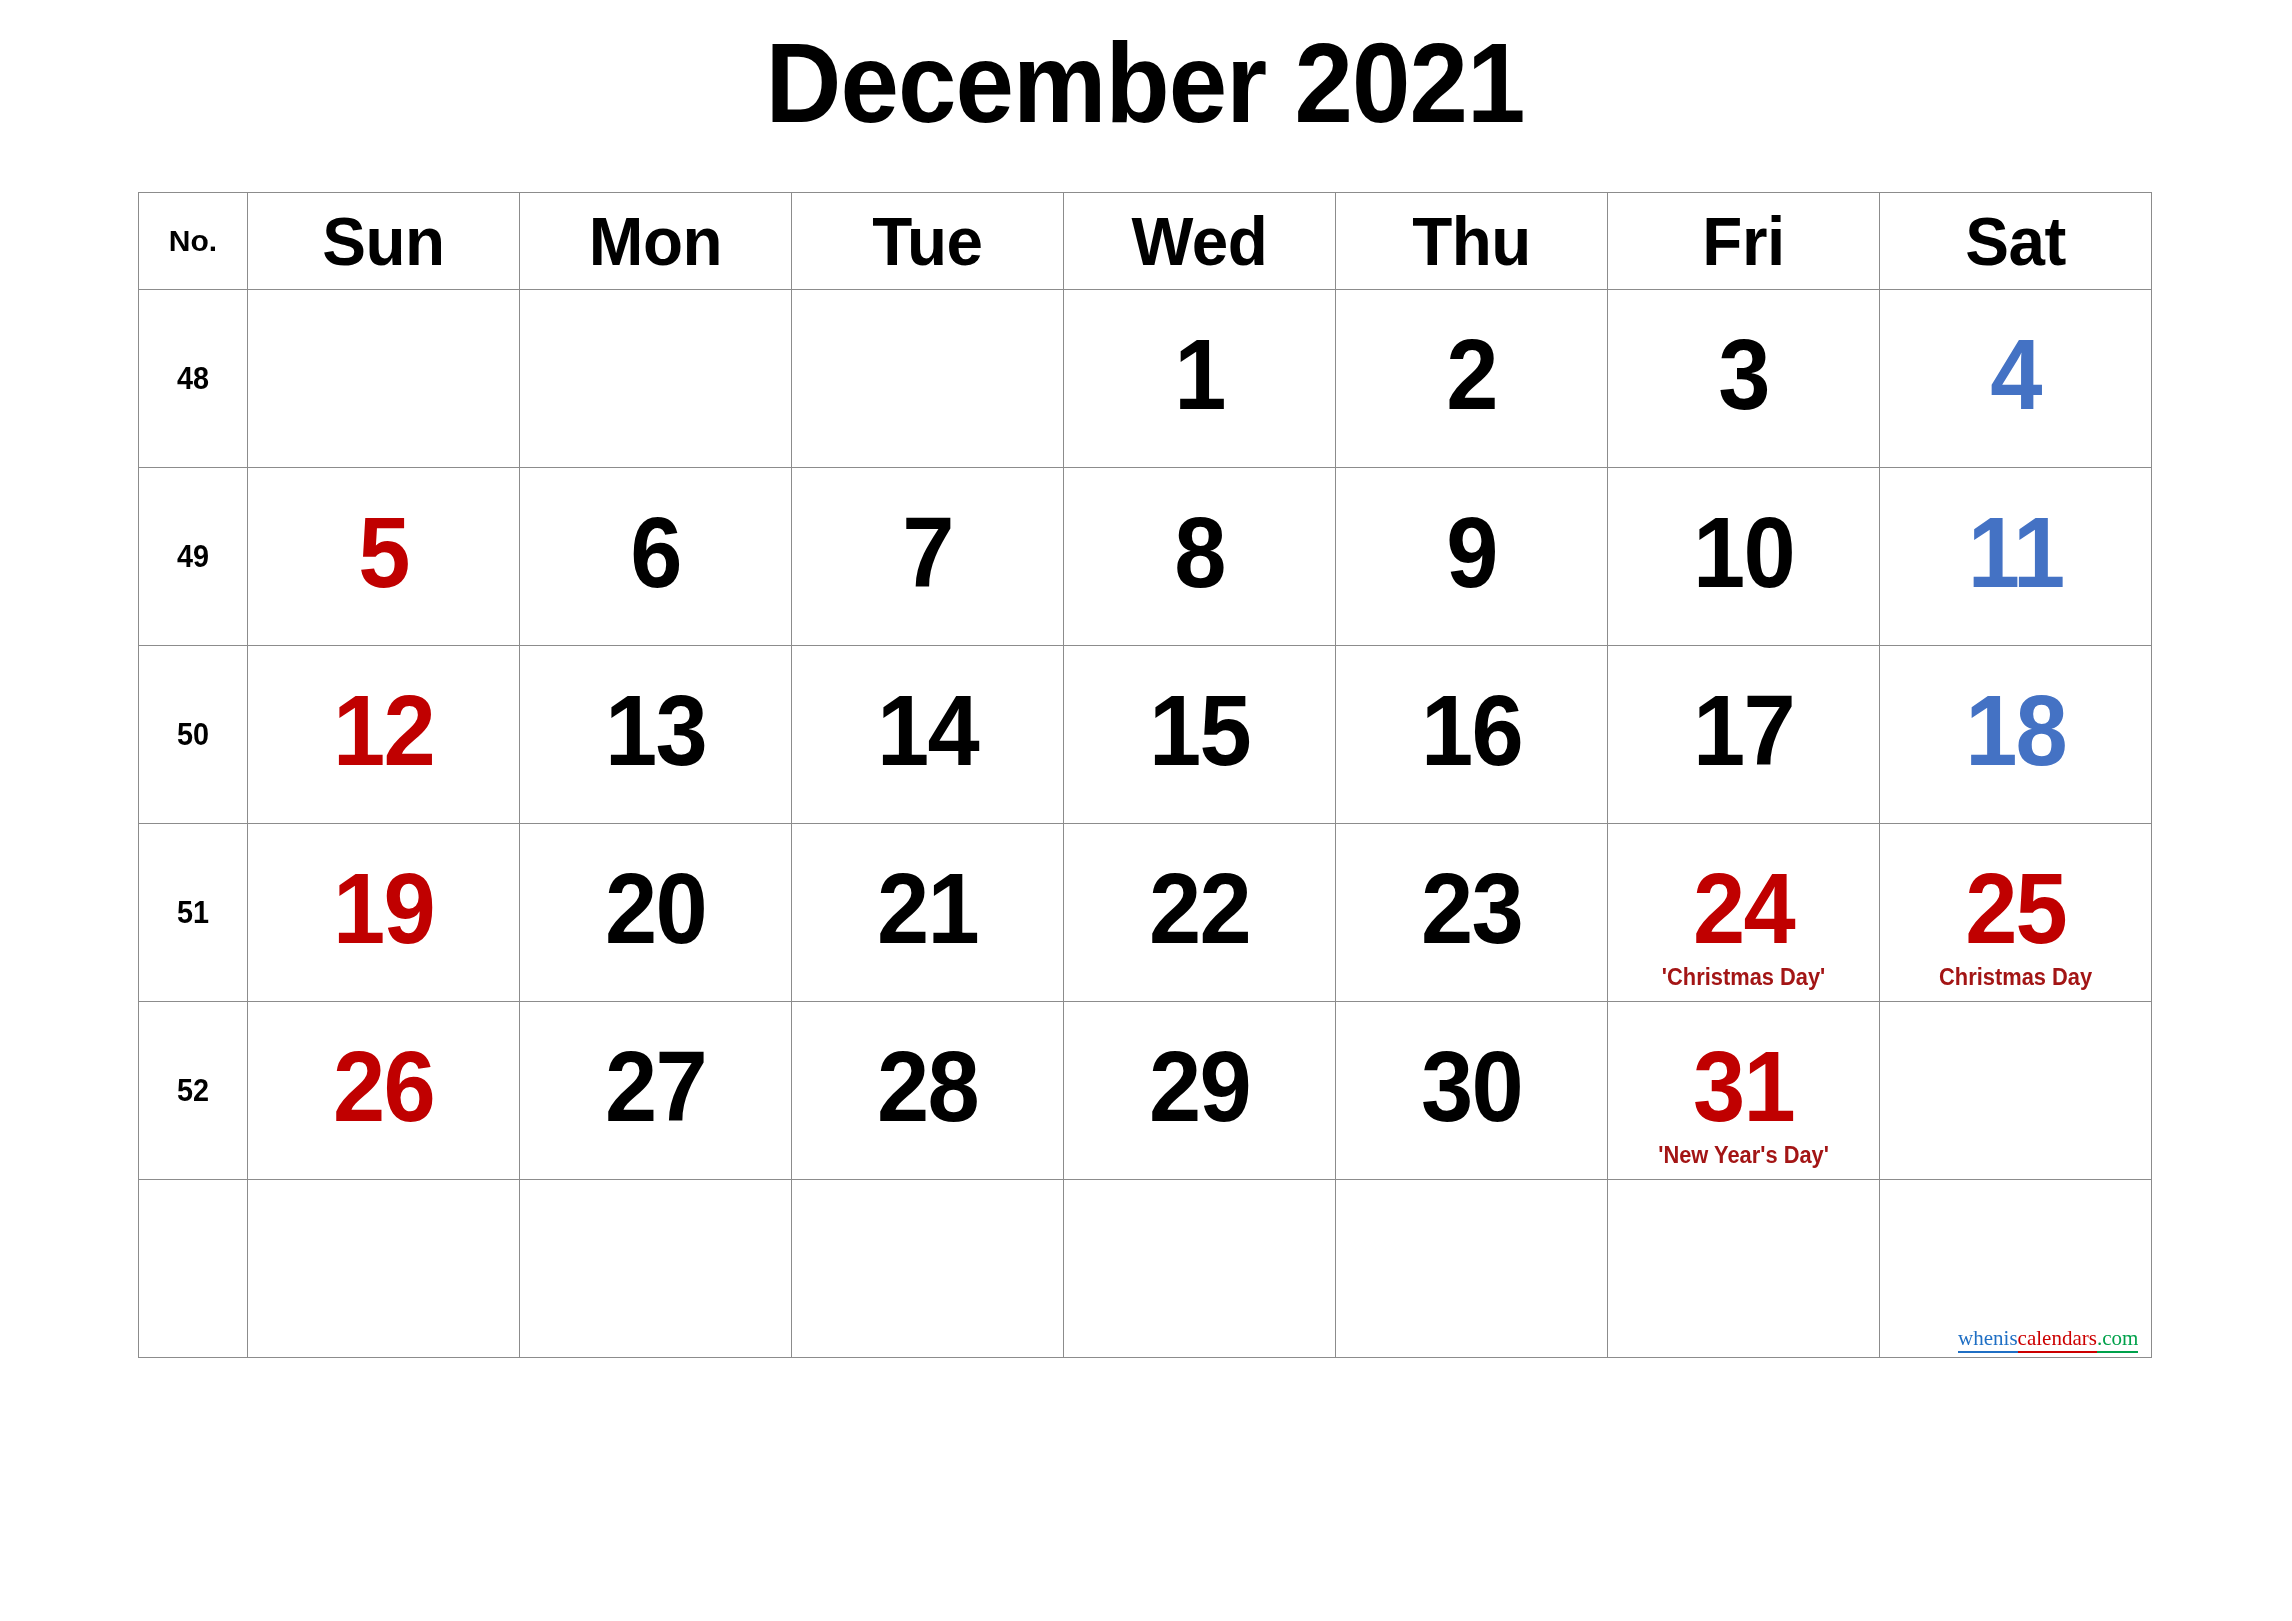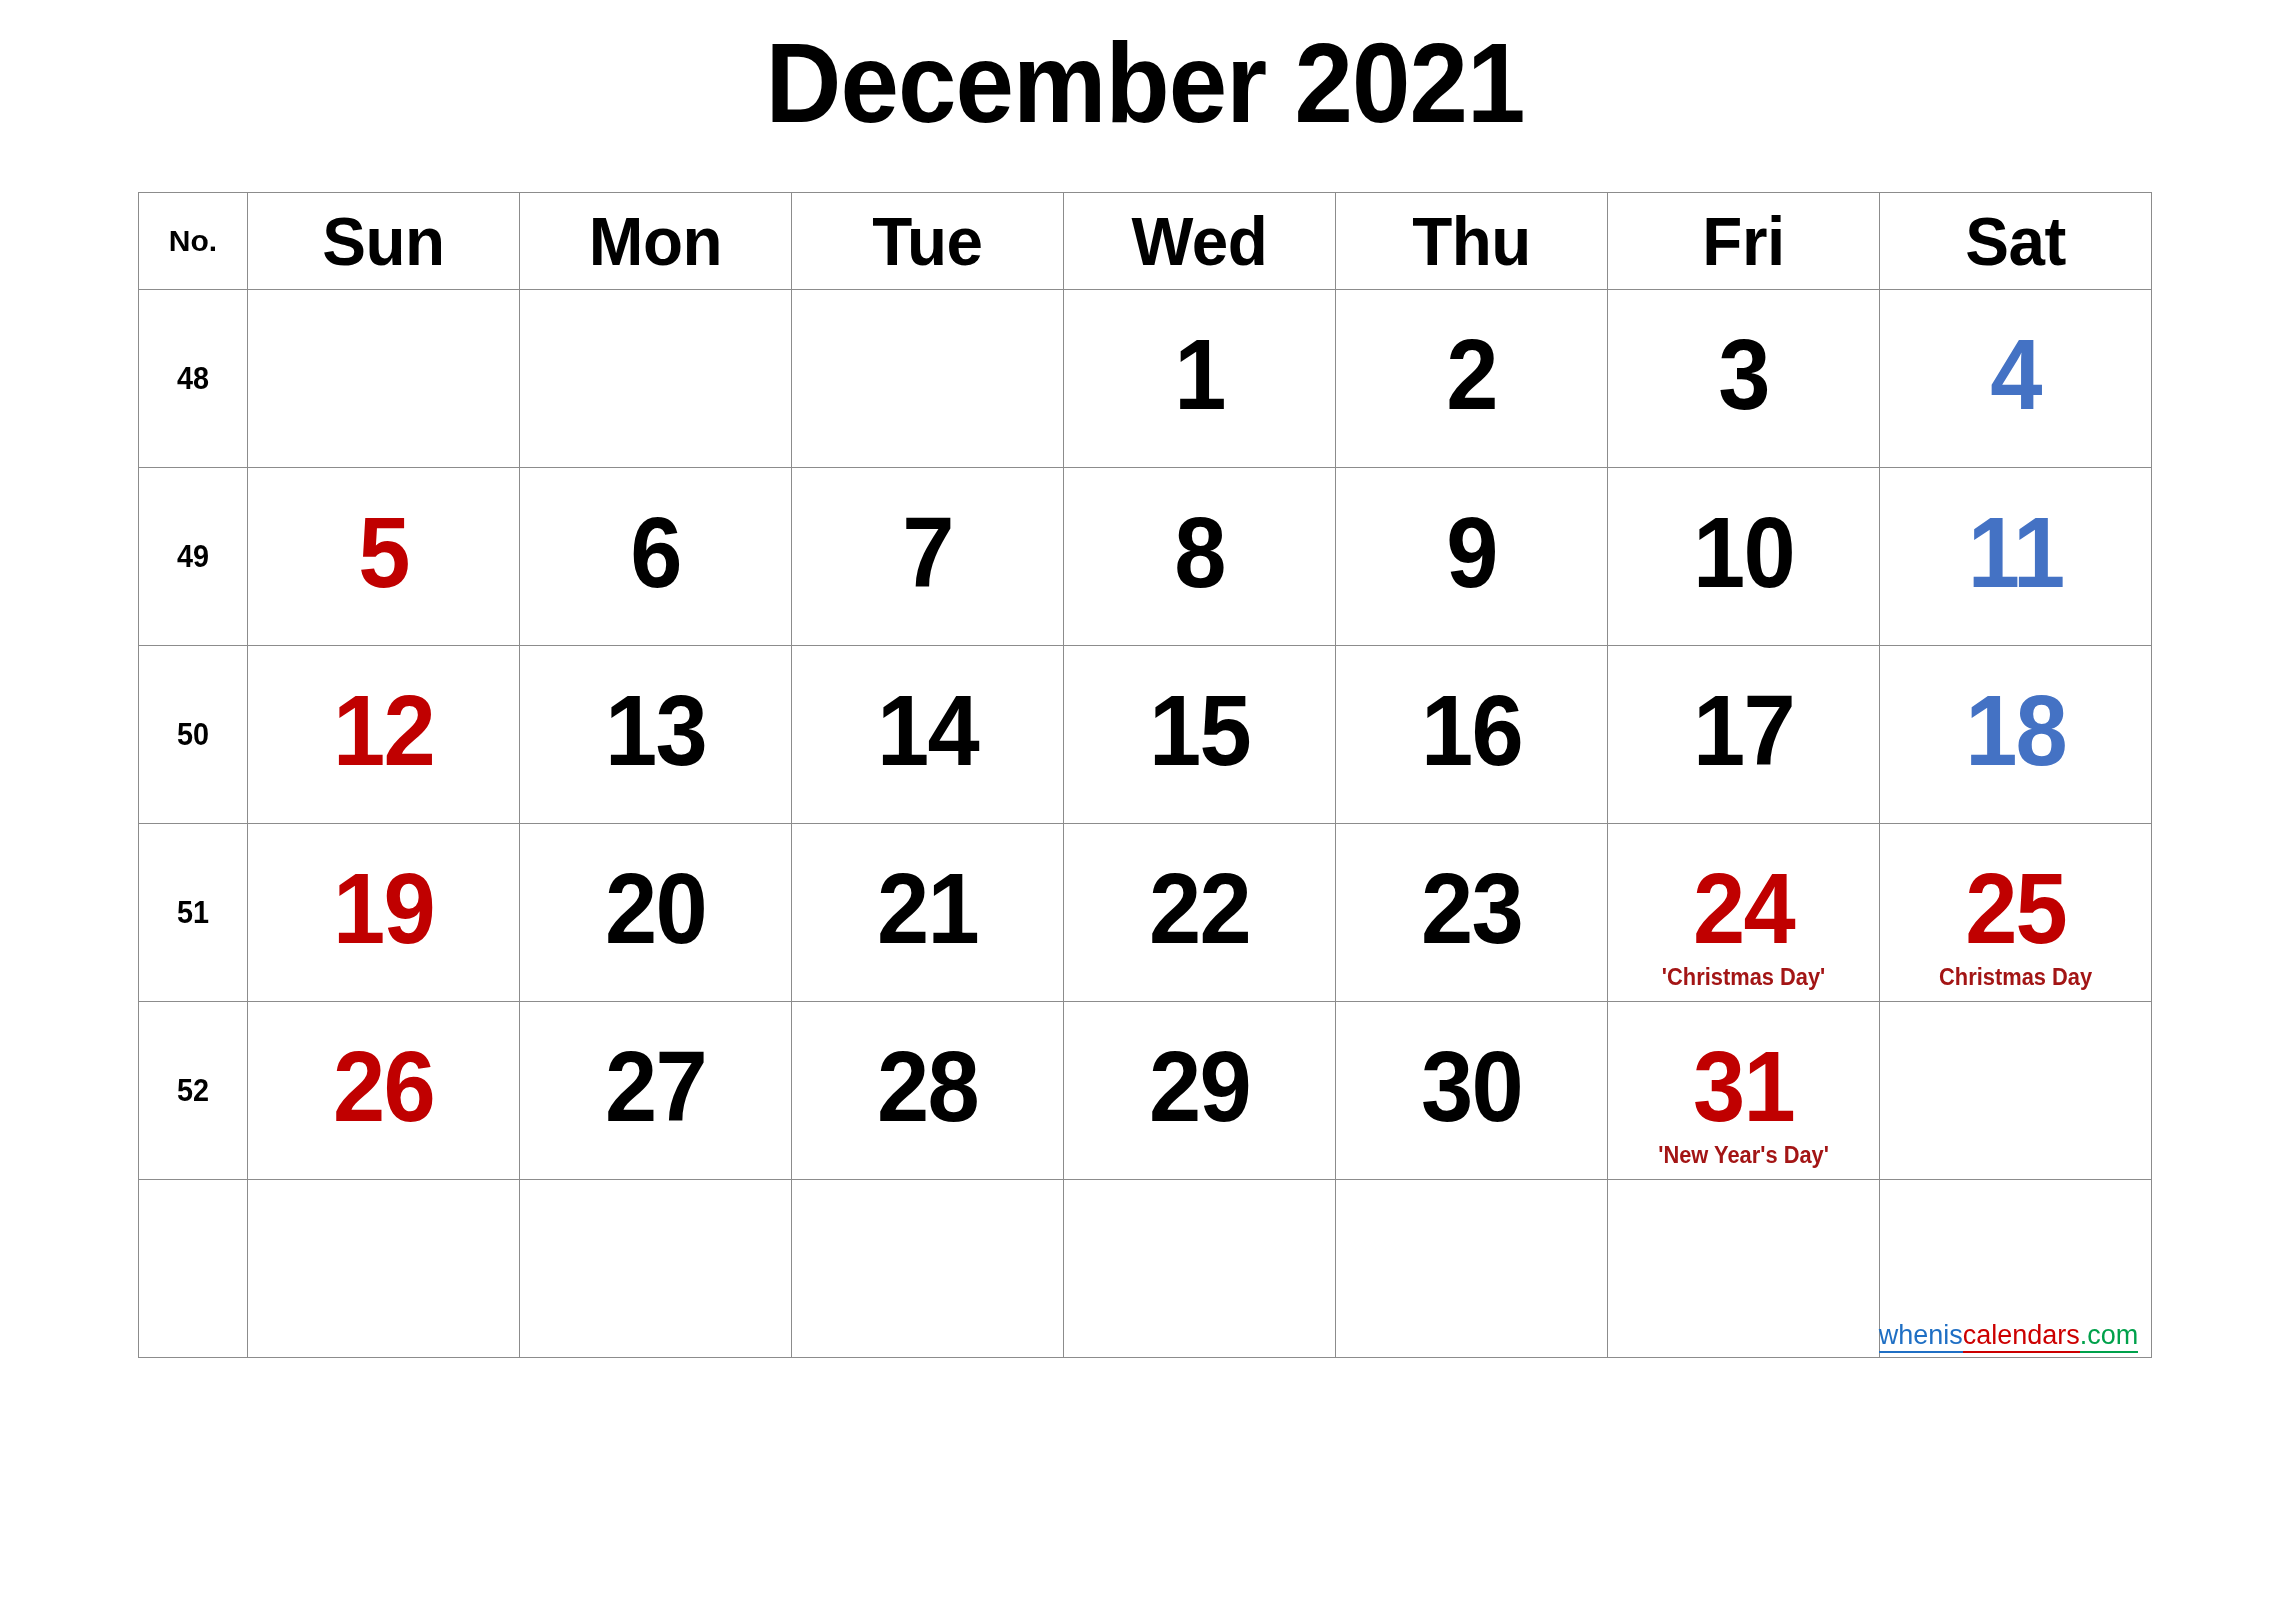--- a/index.html
+++ b/index.html
@@ -142,22 +142,22 @@
     letter-spacing: 0px;
     transform: scaleX(0.93);
     white-space: nowrap;
   }
 
   
   .watermark {
     position: absolute;
     right: 13.7px;
     bottom: 7.8px;
-    font-family: Liberation Sans, sans-serif;
-    font-size: 27px;
+    font-family: Liberation Serif, serif;
+    font-size: 21px;
     line-height: 1.1;
     letter-spacing: 0px;
     white-space: nowrap;
   }
   .watermark span {
     border-bottom: 2.9px solid currentColor;
     padding-bottom: 1px;
   }
   .wm-a { color: #1F6FC4; }
   .wm-b { color: #CC0000; }

